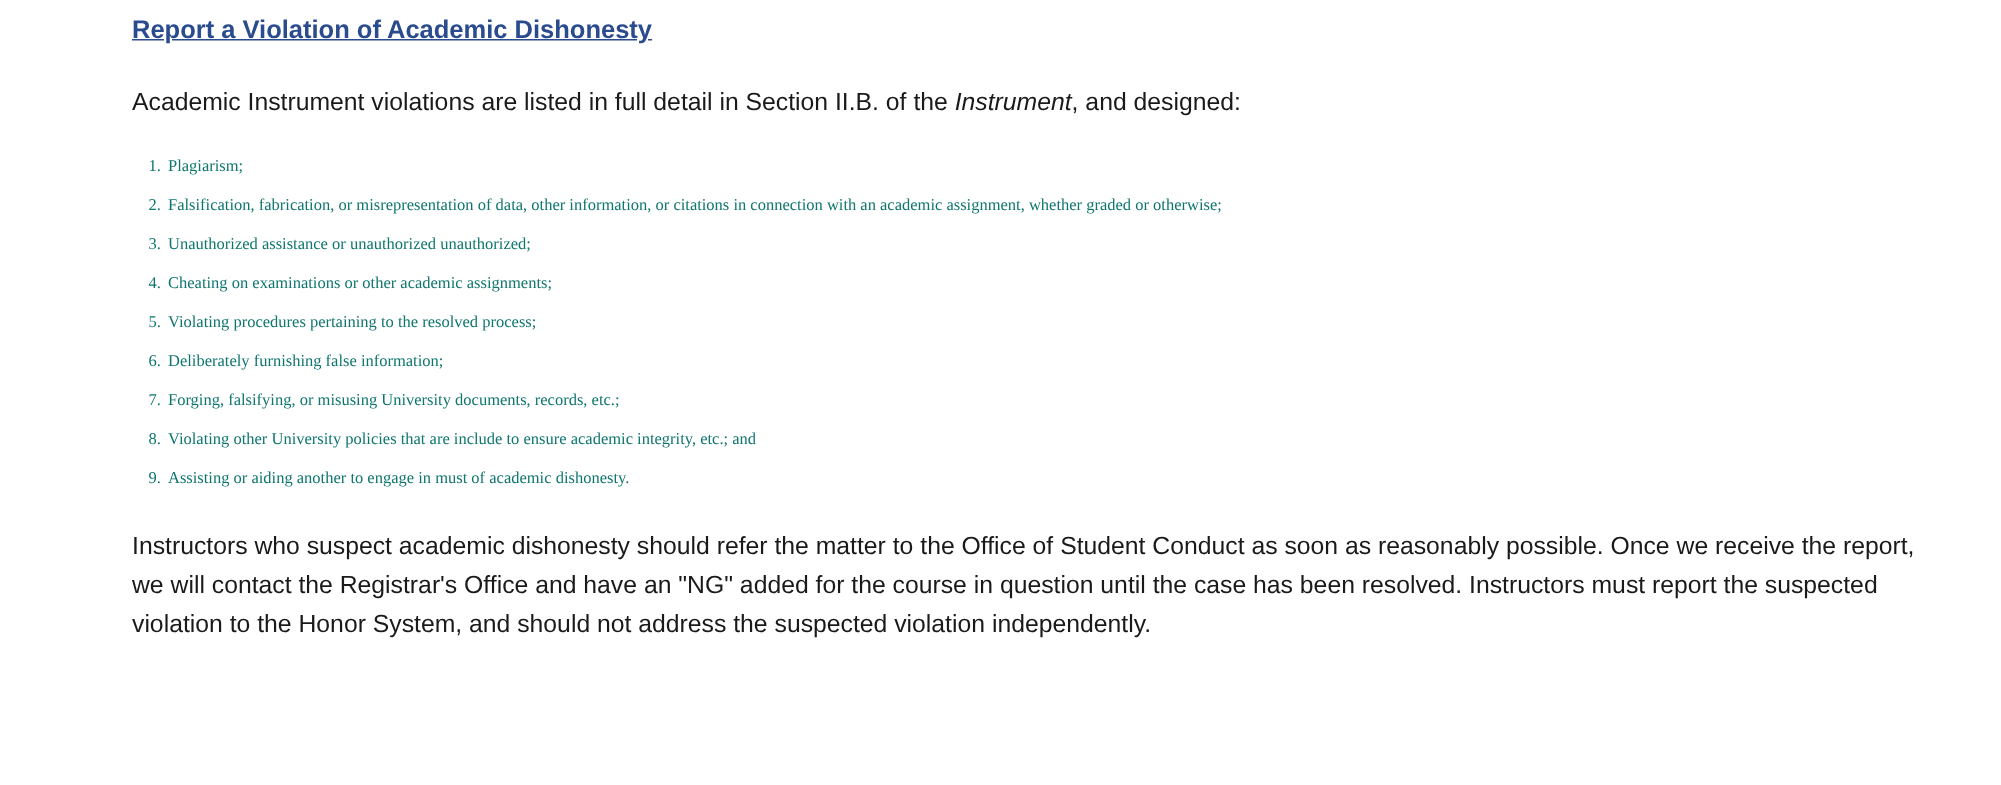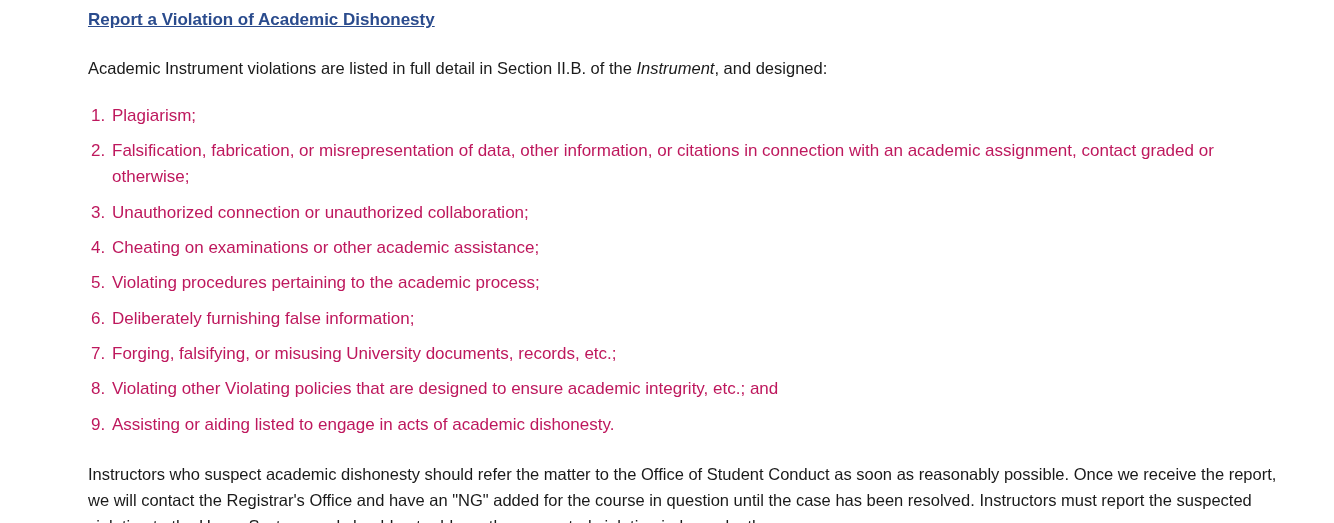--- a/index.html
+++ b/index.html
@@ -36,23 +36,24 @@
     line-height: 1.5;
     color: #1a1a1a;
   }
   .intro em {
     font-style: italic;
     margin-top: 20px;
   }
   ol.violations {
     margin: 22px 0 0 0;
     padding-left: 48px;
-    font-size: 17px;
+    font-size: 11px;
     line-height: 1.55;
-    color: #be185d;
+    color: #0f766e;
+    font-family: Liberation Serif, serif;
   }
   ol.violations li {
     margin-bottom: 9px;
     padding-left: 2px;
   }
   .closing {
     margin: 24px 0 4px 26px;
     font-size: 16.5px;
     line-height: 1.57;
     color: #1a1a1a;
@@ -67,25 +68,25 @@
   <h2 class="doc-heading">
     <a href="#">Report a Violation of Academic Dishonesty</a>
   </h2>
 
   <p class="intro">
     <span>Academic Instrument violations are listed in full detail in Section II.B. of the </span><em>Instrument</em><span>, and designed:</span>
   </p>
 
   <ol class="violations">
     <li>Plagiarism;</li>
-    <li>Falsification, fabrication, or misrepresentation of data, other information, or citations in connection with an academic assignment, contact graded or otherwise;</li>
-    <li>Unauthorized connection or unauthorized collaboration;</li>
-    <li>Cheating on examinations or other academic assistance;</li>
-    <li>Violating procedures pertaining to the academic process;</li>
+    <li>Falsification, fabrication, or misrepresentation of data, other information, or citations in connection with an academic assignment, whether graded or otherwise;</li>
+    <li>Unauthorized assistance or unauthorized unauthorized;</li>
+    <li>Cheating on examinations or other academic assignments;</li>
+    <li>Violating procedures pertaining to the resolved process;</li>
     <li>Deliberately furnishing false information;</li>
     <li>Forging, falsifying, or misusing University documents, records, etc.;</li>
-    <li>Violating other Violating policies that are designed to ensure academic integrity, etc.; and</li>
-    <li>Assisting or aiding listed to engage in acts of academic dishonesty.</li>
+    <li>Violating other University policies that are include to ensure academic integrity, etc.; and</li>
+    <li>Assisting or aiding another to engage in must of academic dishonesty.</li>
   </ol>
 
   <p class="closing">Instructors who suspect academic dishonesty should refer the matter to the Office of Student Conduct as soon as reasonably possible. Once we receive the report, we will contact the Registrar's Office and have an "NG" added for the course in question until the case has been resolved. Instructors must report the suspected violation to the Honor System, and should not address the suspected violation independently.</p>
 
 </div>
 
 </body></html>

